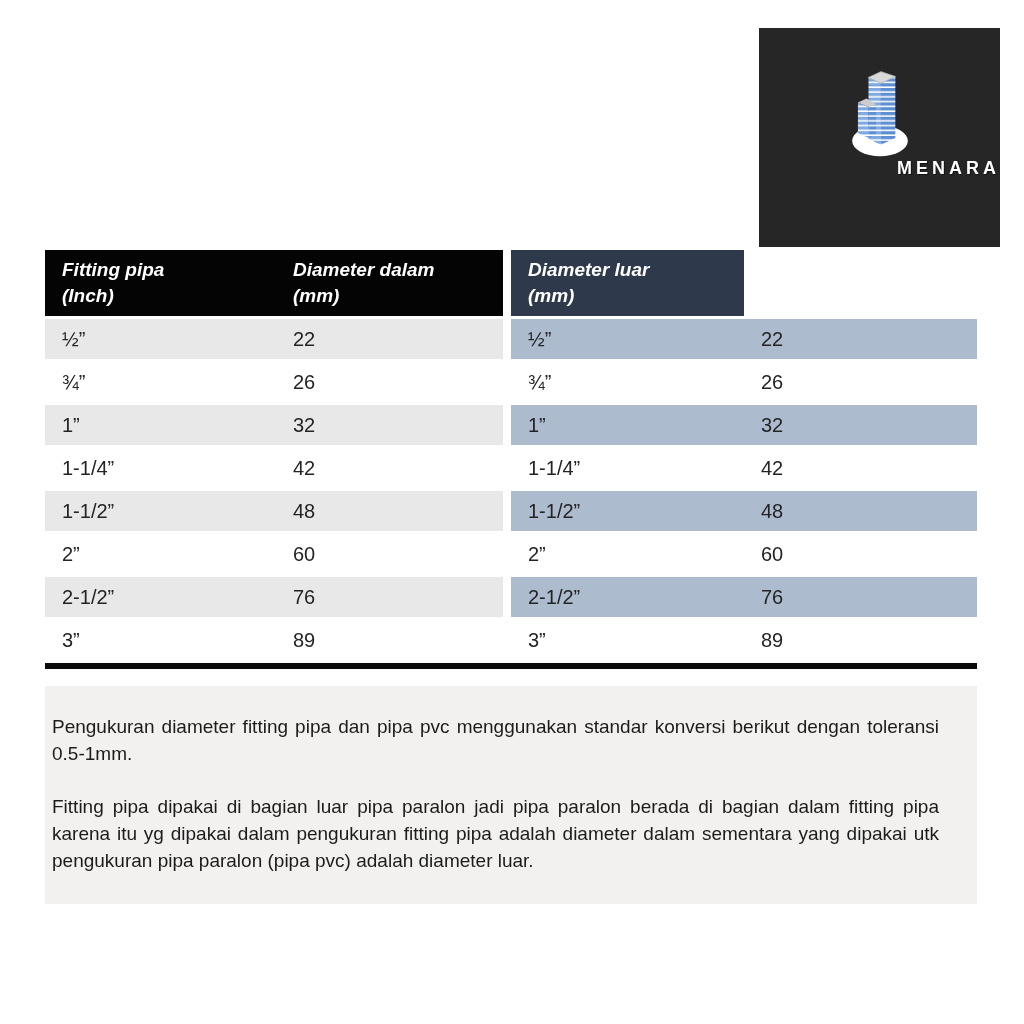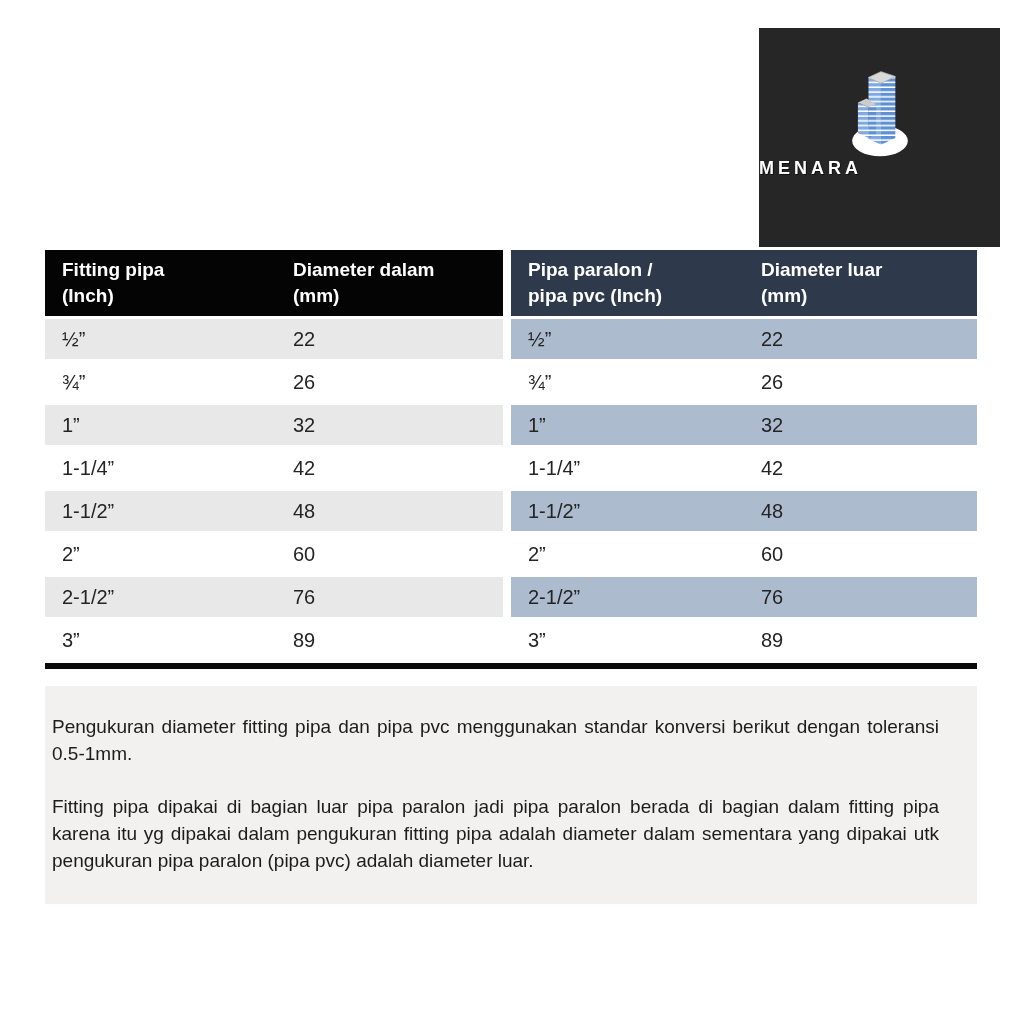--- a/index.html
+++ b/index.html
@@ -22,21 +22,21 @@
   }
   .logo svg {
     position: absolute;
     left: 50%; top: 36px;
     transform: translateX(-50%);
     width: 104px; height: 96px;
   }
   .logo-name {
     position: absolute;
     left: 0; right: 0; top: 130px;
-    text-align: left;
+    text-align: right;
     color: #ffffff;
     font-weight: bold;
     font-size: 18px;
     line-height: 21px;
     letter-spacing: 4px;
     text-shadow: 1px 1px 0 rgba(0,0,0,0.55);
   }
 
   
   .table {
@@ -48,20 +48,21 @@
     display: grid;
     grid-template-columns: 231px 227px 8px 233px 233px;
   }
   .thead { height: 66px; margin-bottom: 3px; }
   .th {
     color: #ffffff;
     font-weight: bold;
     font-size: 19px;
     line-height: 26px;
     padding: 7px 0 0 17px;
+    font-style: italic;
   }
   .th.left  { background: #040404; }
   .th.right { background: #2e3a4c; }
   .gapcell  { background: transparent; }
   .trow { height: 40px; margin-bottom: 3px; }
   .td {
     display: flex;
     align-items: center;
     padding-left: 17px;
     font-size: 20px;
@@ -132,24 +133,20 @@
       <div class="th left">
         <div>Fitting pipa</div>
         <div>(Inch)</div>
       </div>
       <div class="th left">
         <div>Diameter dalam</div>
         <div>(mm)</div>
       </div>
       <div class="gapcell"></div>
       <div class="th right">
-        <div>Pipa paralon /</div>
-        <div>pipa pvc (Inch)</div>
-      </div>
-      <div class="th right">
         <div>Diameter luar</div>
         <div>(mm)</div>
       </div>
     </div>
 
     <div class="grid-row trow striped">
       <div class="td left">½”</div>
       <div class="td left">22</div>
       <div class="gapcell"></div>
       <div class="td right">½”</div>

